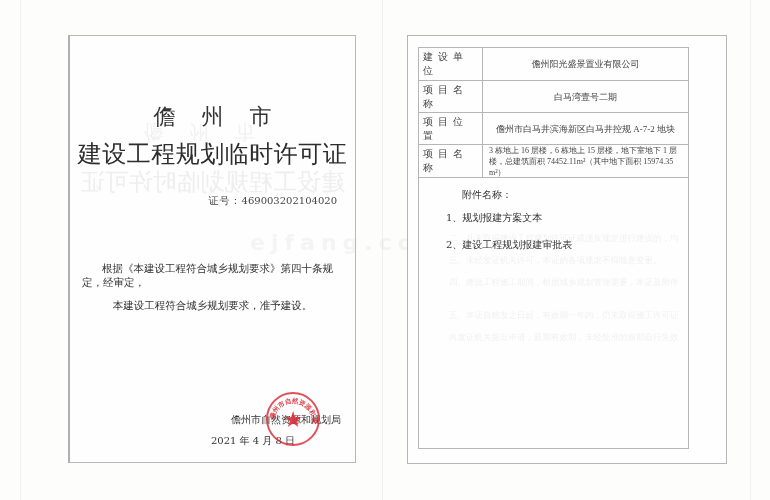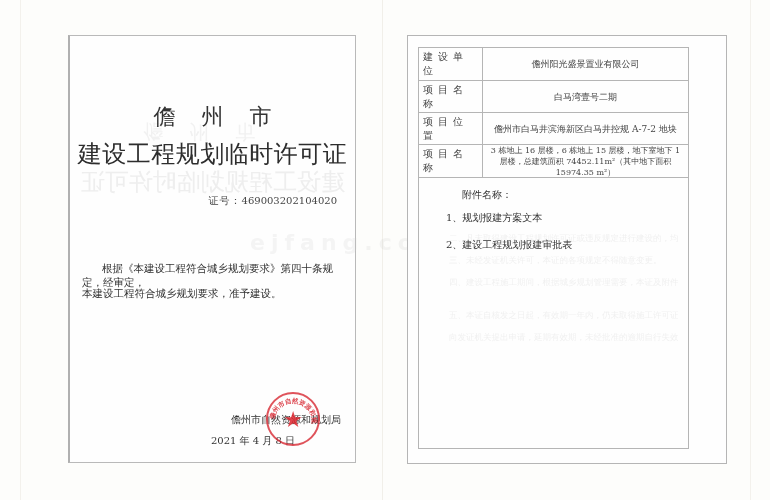--- a/index.html
+++ b/index.html
@@ -36,21 +36,21 @@
   .ghost-title {
     position:absolute; left:0; width:100%; top:130px; text-align:center;
     font-family:"DejaVu Sans", sans-serif; font-size:24px; color:#eeeeee; transform:scaleX(-1);
   }
   .cert-no {
     position:absolute; right:18px; top:158px; font-size:10px; color:#444;
   }
   .cert-no .lbl { letter-spacing:1px;margin-left:29px; }
   .body-text { position:absolute; left:12px; right:12px; font-size:10.5px; color:#333; line-height:14px; }
   .p1 { top:225px; text-indent:20px; }
-  .p2 { top:250px; }
+  .p2 { top:262px;text-align:center; }
   .p3 { top:276px; text-indent:20px; }
   .issuer { position:absolute; right:14px; top:377px; font-size:10px; color:#333; }
   .date { position:absolute; right:60px; top:398px; font-size:10px; color:#333;text-align:center; }
   .stamp {
     position:absolute; left:196px; top:356px; width:54px; height:54px;
     border:2px solid rgba(215,40,50,0.8); border-radius:50%; box-sizing:border-box;
   }
   .stamp-star {
     position:absolute; left:50%; top:50%; transform:translate(-50%,-46%);
     color:rgba(220,35,45,0.85); font-size:22px; line-height:1; font-family:"DejaVu Sans", sans-serif;
@@ -68,22 +68,22 @@
   }
   .row {
     position:absolute; left:0; width:100%; border-bottom:1px solid #b5b5b5; box-sizing:border-box;
     display:flex;
   }
   .row .k {
     width:64px; border-right:1px solid #b5b5b5; display:flex; align-items:center; justify-content:center;
     font-size:10px; letter-spacing:5px; color:#444; box-sizing:border-box; padding-left:4px;
   }
   .row .v {
-    flex:1; display:flex; align-items:center; justify-content:center; text-align:center;
-    font-size:9px; color:#444; padding:0 6px; line-height:12px;
+    flex:1; display:flex; align-items:center; justify-content:center; 
+    font-size:9px; color:#444; padding:0 6px; line-height:12px;font-family:Liberation Serif, serif;
   }
   .row .v.small { font-size:8px; line-height:11px; }
   .attach { position:absolute; left:7px; top:140px; font-size:10px; color:#333; }
   .attach-title { margin-bottom:9px;padding-left:36px; }
   .attach-item { margin-left:20px; margin-bottom:13px; }
   .bleed {
     position:absolute; left:30px; right:10px; font-size:8.5px; color:#f0f0f0; white-space:nowrap; overflow:hidden;
   }
   .watermark {
     position:absolute; left:250px; top:230px; font-family:"DejaVu Sans", sans-serif;

